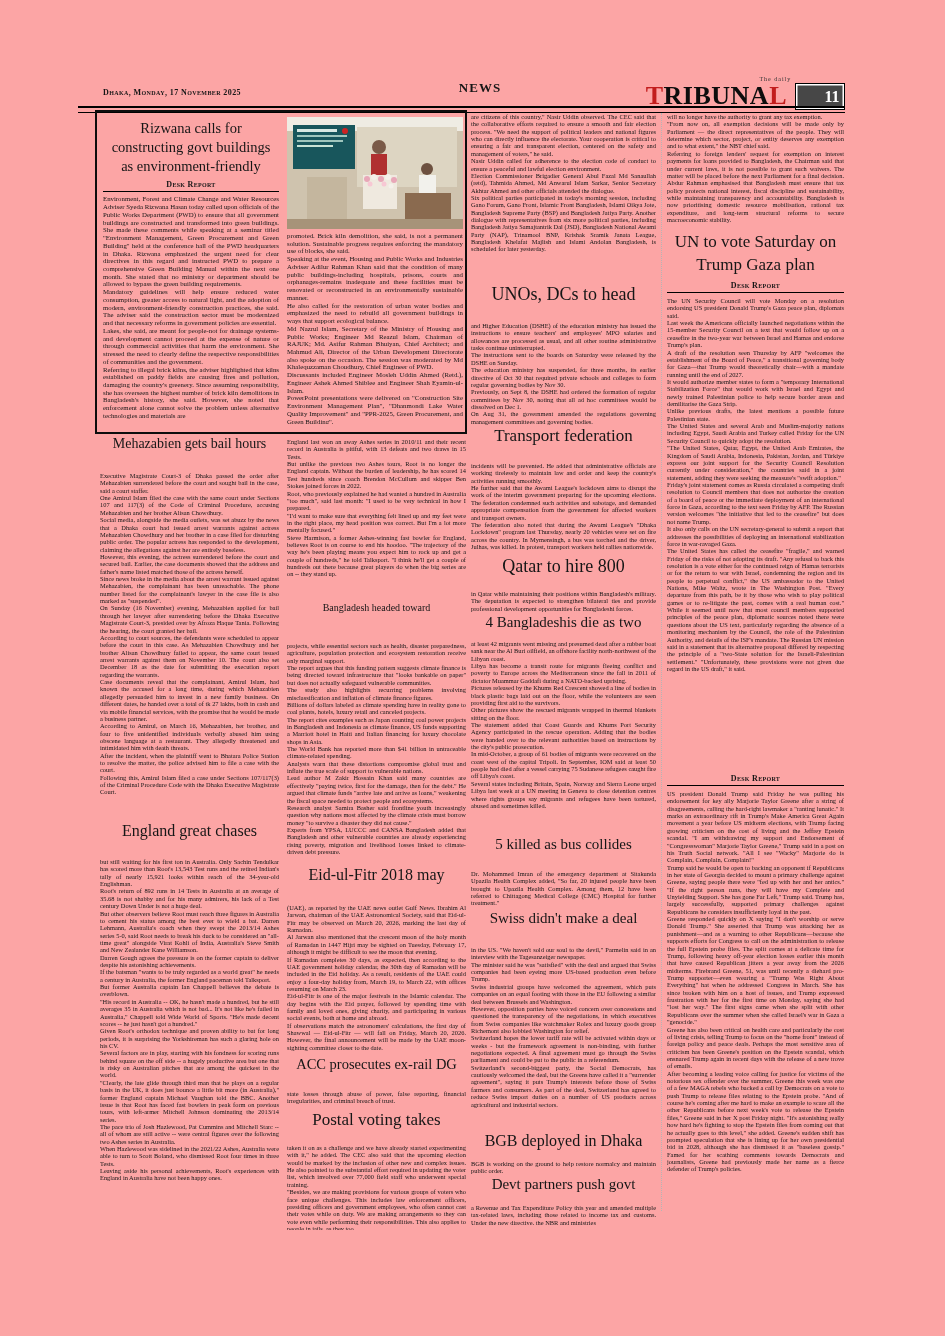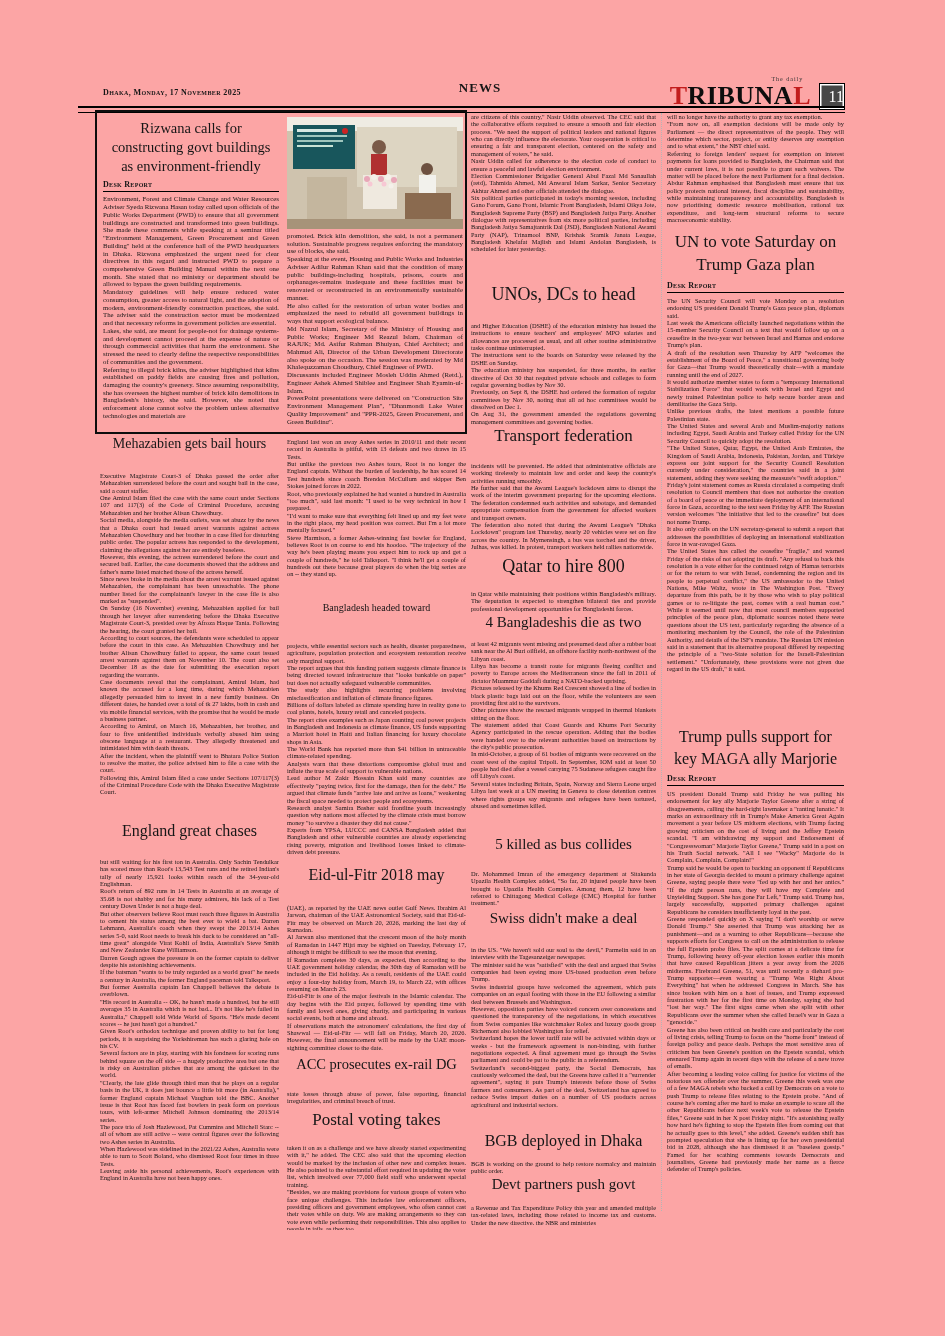--- a/index.html
+++ b/index.html
@@ -11,31 +11,31 @@
   .hdr-news{position:absolute;left:400px;top:80px;width:160px;text-align:center;
             font-size:13px;font-weight:bold;letter-spacing:1px;}
   .masthead{position:absolute;right:100px;top:76px;text-align:right;line-height:1;}
   .masthead .daily{display:block;font-size:6px;letter-spacing:1px;color:#333;
                    text-align:center;margin-left:60px;margin-bottom:1px;}
   .masthead .word{font-family:"Liberation Serif",serif;font-weight:bold;font-size:26px;
                   letter-spacing:0.5px;}
   .masthead .red{color:#c21d1d;}
   .masthead .blk{color:#0d0d0d;}
   .pgnum{display:inline-block;vertical-align:top;margin-left:4px;width:24px;height:25px;
-         background:#474747;color:#fff;font-weight:normal;font-size:16px;text-align:right;
-         line-height:25px;border:1.5px solid #000;box-shadow:inset 0 0 0 1.5px #fff;}
+         background:#474747;color:#fff;font-weight:bold;font-size:16px;text-align:center;
+         line-height:25px;border:1.5px solid #000;box-shadow:inset 0 0 0 1.5px #fff;padding-left:24px;}
   .hdr-rule{position:absolute;left:78px;top:106px;width:767px;height:4px;
             border-top:2.2px solid #000;border-bottom:0.8px solid #000;}
   
   .col{position:absolute;}
   .seg{position:absolute;left:0;right:0;overflow:hidden;}
   .bt{font-size:6.4px;line-height:1.15;text-align:justify;white-space:pre-line;}
   .hl{font-weight:400;text-align:center;white-space:pre;line-height:1.18;}
   .byline{font-weight:bold;font-variant:small-caps;font-size:8px;letter-spacing:.3px;
-          border-bottom:1.6px solid #000;padding-bottom:2px;}
+          border-bottom:1.6px solid #000;padding-bottom:2px;text-align:center;}
   
   .box{position:absolute;left:95px;top:110px;width:372px;height:324px;
        border:2.6px solid #0d0d0d;box-sizing:border-box;padding:5px 6px;
        display:flex;gap:8px;overflow:hidden;}
   .box-colL{width:176px;flex:none;}
   .box-colR{width:176px;flex:none;}
   .box .hl{font-size:14.5px;line-height:1.32;margin:2px 0 4px;}
   .box .byline{margin-bottom:3px;}
   .box .bt{font-size:6.8px;line-height:1.14;}
   .photo{width:176px;height:112px;display:block;margin-bottom:3px;}
@@ -213,22 +213,20 @@
     <div class="seg bt" style="top:184px;height:424px;">The UN Security Council will vote Monday on a resolution endorsing US president Donald Trump's Gaza peace plan, diplomats said.
 Last week the Americans officially launched negotiations within the 15-member Security Council on a text that would follow up on a ceasefire in the two-year war between Israel and Hamas and endorse Trump's plan.
 A draft of the resolution seen Thursday by AFP "welcomes the establishment of the Board of Peace," a transitional governing body for Gaza—that Trump would theoretically chair—with a mandate running until the end of 2027.
 It would authorize member states to form a "temporary International Stabilization Force" that would work with Israel and Egypt and newly trained Palestinian police to help secure border areas and demilitarise the Gaza Strip.
 Unlike previous drafts, the latest mentions a possible future Palestinian state.
 The United States and several Arab and Muslim-majority nations including Egypt, Saudi Arabia and Turkey called Friday for the UN Security Council to quickly adopt the resolution.
 "The United States, Qatar, Egypt, the United Arab Emirates, the Kingdom of Saudi Arabia, Indonesia, Pakistan, Jordan, and Türkiye express our joint support for the Security Council Resolution currently under consideration," the countries said in a joint statement, adding they were seeking the measure's "swift adoption."
 Friday's joint statement comes as Russia circulated a competing draft resolution to Council members that does not authorize the creation of a board of peace or the immediate deployment of an international force in Gaza, according to the text seen Friday by AFP. The Russian version welcomes "the initiative that led to the ceasefire" but does not name Trump.
 It also only calls on the UN secretary-general to submit a report that addresses the possibilities of deploying an international stabilization force in war-ravaged Gaza.
 The United States has called the ceasefire "fragile," and warned Friday of the risks of not adopting its draft. "Any refusal to back this resolution is a vote either for the continued reign of Hamas terrorists or for the return to war with Israel, condemning the region and its people to perpetual conflict," the US ambassador to the United Nations, Mike Waltz, wrote in The Washington Post. "Every departure from this path, be it by those who wish to play political games or to re-litigate the past, comes with a real human cost." While it seemed until now that most council members supported principles of the peace plan, diplomatic sources noted there were questions about the US text, particularly regarding the absence of a monitoring mechanism by the Council, the role of the Palestinian Authority, and details of the ISF's mandate. The Russian UN mission said in a statement that its alternative proposal differed by respecting the principle of a "two-State solution for the Israeli-Palestinian settlement." "Unfortunately, these provisions were not given due regard in the US draft," it said.</div>
-    <div class="seg hl" style="top:613px;font-size:16px;line-height:1.35;">Trump pulls support for
-key MAGA ally Marjorie</div>
     <div class="seg byline" style="top:661px;">Desk Report</div>
     <div class="seg bt" style="top:677px;height:433px;">US president Donald Trump said Friday he was pulling his endorsement for key ally Marjorie Taylor Greene after a string of disagreements, calling the hard-right lawmaker a "ranting lunatic." It marks an extraordinary rift in Trump's Make America Great Again movement a year before US midterm elections, with Trump facing growing criticism on the cost of living and the Jeffrey Epstein scandal. "I am withdrawing my support and Endorsement of "Congresswoman" Marjorie Taylor Greene," Trump said in a post on his Truth Social network. "All I see "Wacky" Marjorie do is Complain, Complain, Complain!"
 Trump said he would be open to backing an opponent if Republicans in her state of Georgia decided to mount a primary challenge against Greene, saying people there were "fed up with her and her antics." "If the right person runs, they will have my Complete and Unyielding Support. She has gone Far Left," Trump said. Trump has, largely successfully, supported primary challenges against Republicans he considers insufficiently loyal in the past.
 Greene responded quickly on X saying "I don't worship or serve Donald Trump." She asserted that Trump was attacking her as punishment—and as a warning to other Republicans—because she supports efforts for Congress to call on the administration to release the full Epstein probe files. The split comes at a delicate time for Trump, following heavy off-year election losses earlier this month that have caused Republican jitters a year away from the 2026 midterms. Firebrand Greene, 51, was until recently a diehard pro-Trump supporter—even wearing a "Trump Was Right About Everything" hat when he addressed Congress in March. She has since broken with him on a host of issues, and Trump expressed frustration with her for the first time on Monday, saying she had "lost her way." The first signs came when she split with other Republicans over the summer when she called Israel's war in Gaza a "genocide."
 Greene has also been critical on health care and particularly the cost of living crisis, telling Trump to focus on the "home front" instead of foreign policy and peace deals. Perhaps the most sensitive area of criticism has been Greene's position on the Epstein scandal, which ensnared Trump again in recent days with the release of a new trove of emails.
 After becoming a leading voice calling for justice for victims of the notorious sex offender over the summer, Greene this week was one of a few MAGA rebels who backed a call by Democrats on a vote to push Trump to release files relating to the Epstein probe. "And of course he's coming after me hard to make an example to scare all the other Republicans before next week's vote to release the Epstein files," Greene said in her X post Friday night. "It's astonishing really how hard he's fighting to stop the Epstein files from coming out that he actually goes to this level," she added. Greene's sudden shift has prompted speculation that she is lining up for her own presidential bid in 2028, although she has dismissed it as "baseless gossip." Famed for her scathing comments towards Democrats and journalists, Greene had previously made her name as a fierce defender of Trump's policies.</div>
   </div>
 
 </div>
 

